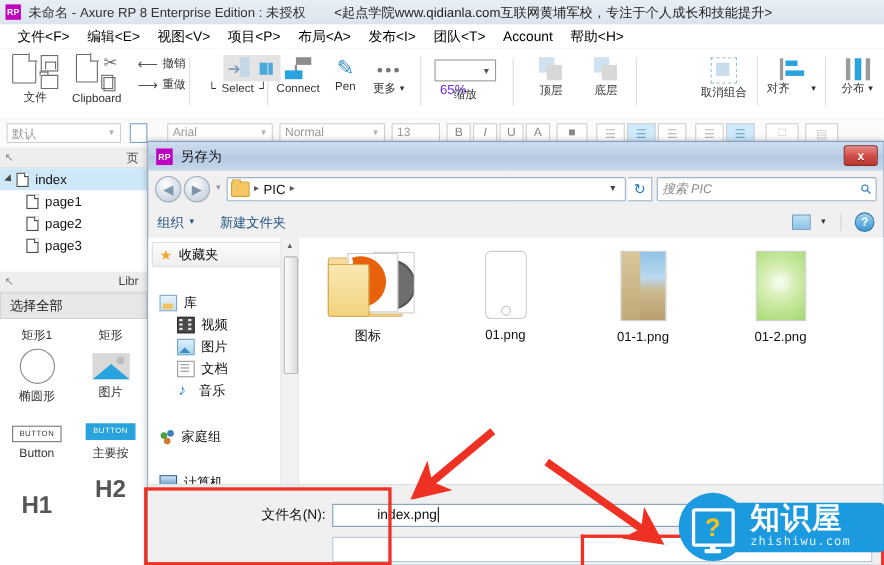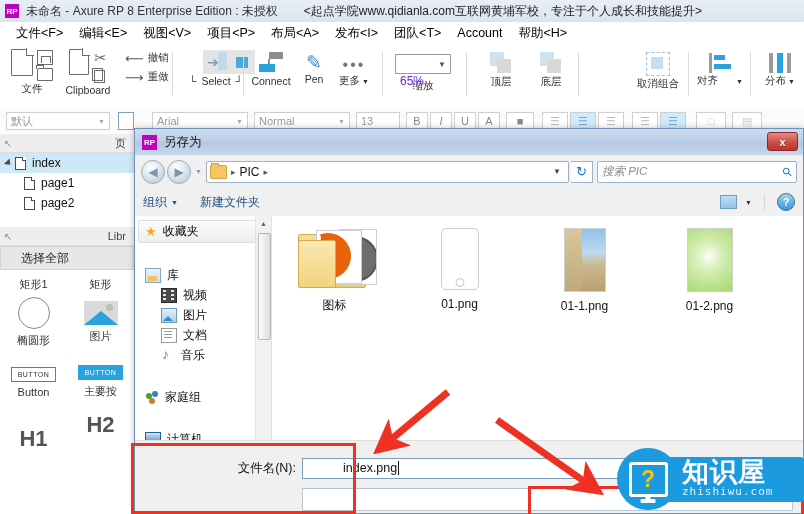--- a/index.html
+++ b/index.html
@@ -98,21 +98,21 @@
   #leftpanel{position:absolute;left:0;top:134px;width:134px;bottom:0;background:#fff;border-right:1px solid #d0d0d0;}
   .panel-head{height:18px;background:#eeeeee;border-bottom:1px solid #dcdcdc;display:flex;align-items:center;padding:0 4px;font-size:10.5px;color:#666;}
   .ph-pin{color:#888;font-size:10px;}
   .ph-title{margin-left:auto;margin-right:4px;color:#444;font-size:11px;}
   .tree-row{height:20px;display:flex;align-items:center;font-size:12px;color:#111;padding-left:6px;}
   .tree-row.sel{background:#cfe8f7;}
   .tri{width:0;height:0;border-left:5px solid #4a4a4a;border-top:4px solid transparent;border-bottom:4px solid transparent;margin-right:4px;transform:rotate(45deg);}
   .pg-ico{width:9px;height:11px;border:1px solid #4a4a4a;background:#fff;margin-right:6px;position:relative;}
   .pg-ico:after{content:"";position:absolute;right:-1px;top:-1px;width:3px;height:3px;background:#fff;border-left:1px solid #4a4a4a;border-bottom:1px solid #4a4a4a;}
   .indent{margin-left:18px;}
-  .lib-select{height:22px;background:#e7e7e7;border:1px solid #d4d4d4;display:flex;align-items:center;padding-left:20px;font-size:12px;color:#222;}
+  .lib-select{height:22px;background:#e7e7e7;border:1px solid #d4d4d4;display:flex;align-items:center;padding-left:8px;font-size:12px;color:#222;}
   .wgrid{display:flex;flex-wrap:wrap;}
   .wcell{width:67px;height:60px;display:flex;flex-direction:column;align-items:center;justify-content:center;font-size:11px;color:#333;}
   .wlabel{margin-top:4px;font-size:11px;color:#333;white-space:nowrap;overflow:hidden;}
   .circle-w{width:30px;height:30px;border:1.4px solid #888;border-radius:50%;}
   .img-w{width:34px;height:24px;background:#d9d9d9;position:relative;overflow:hidden;}
   .img-w .sun{position:absolute;right:5px;top:3px;width:7px;height:7px;border-radius:50%;background:#bdbdbd;}
   .img-w .mt{position:absolute;left:0;bottom:0;width:0;height:0;border-left:17px solid transparent;border-right:17px solid transparent;border-bottom:14px solid #29a3dd;}
   .btn-w{border:1.3px solid #777;font-size:7px;padding:3px 6px;color:#333;letter-spacing:.5px;}
   .btn-w.primary{background:#29a3dd;border-color:#29a3dd;color:#fff;}
   .h1-w{font-size:22px;font-weight:bold;color:#555;}
@@ -478,20 +478,25 @@
     <div class="tree-row">
       <span class="indent"></span>
       <span class="pg-ico"></span>
       <span>page1</span>
     </div>
     <div class="tree-row">
       <span class="indent"></span>
       <span class="pg-ico"></span>
       <span>page2</span>
     </div>
+    <div class="tree-row">
+      <span class="indent"></span>
+      <span class="pg-ico"></span>
+      <span>page3</span>
+    </div>
 
     <div class="panel-head" style="margin-top:14px;">
       <span class="ph-pin">↖</span>
       <span class="ph-title">Libr</span>
     </div>
     <div class="lib-select">
       <span>选择全部</span>
     </div>
 
     <div class="wgrid">

